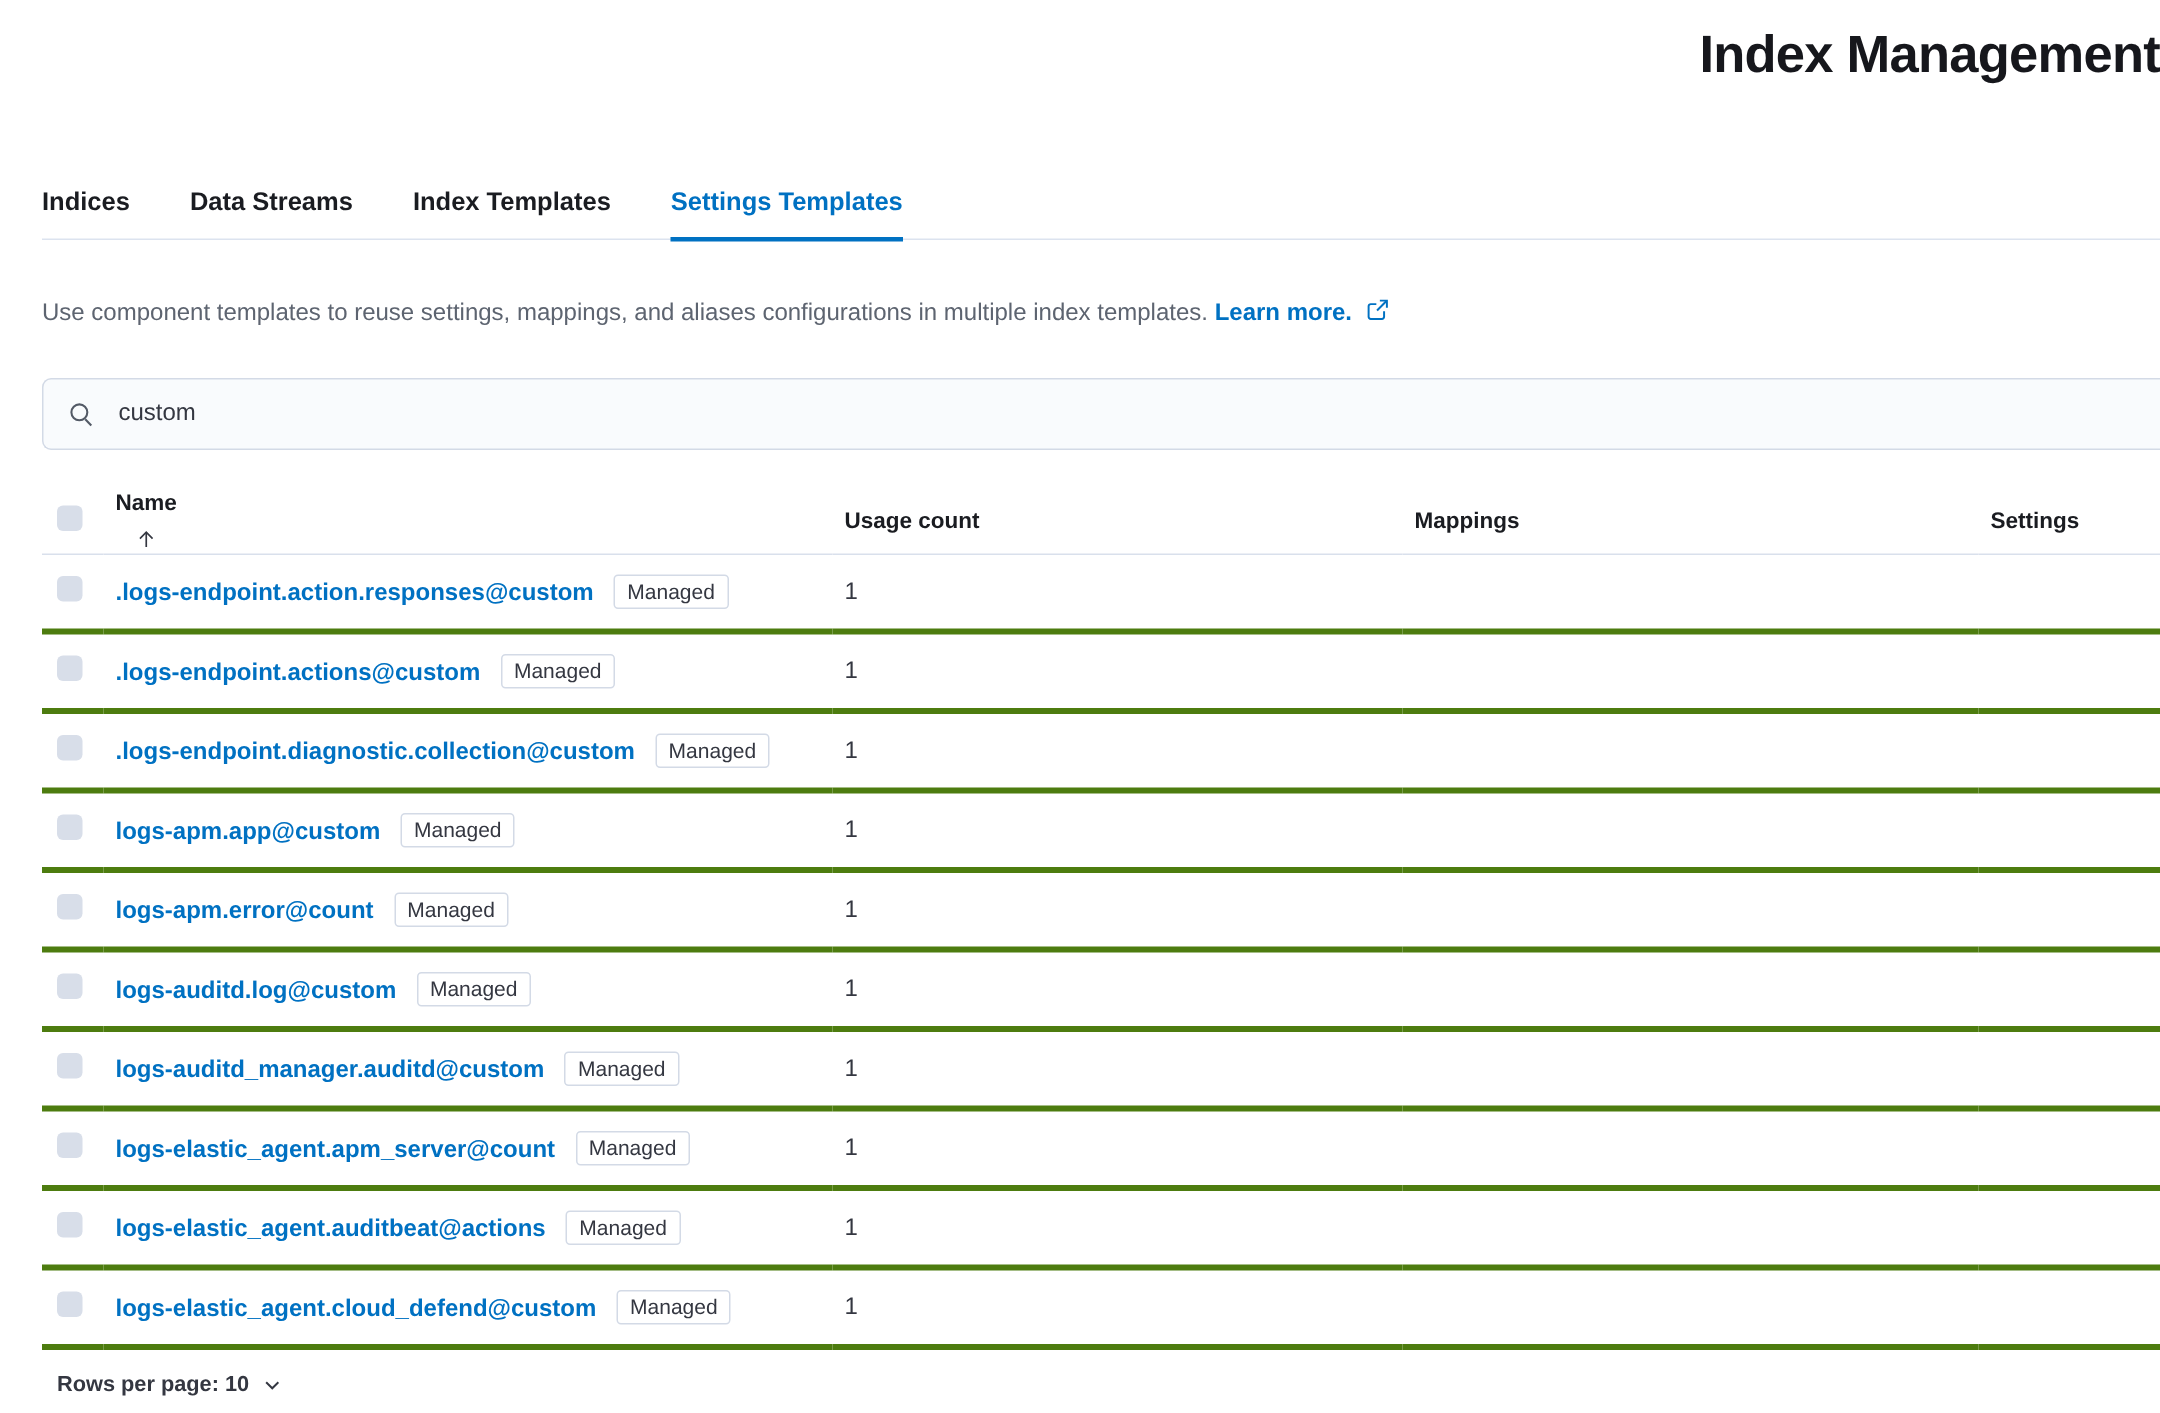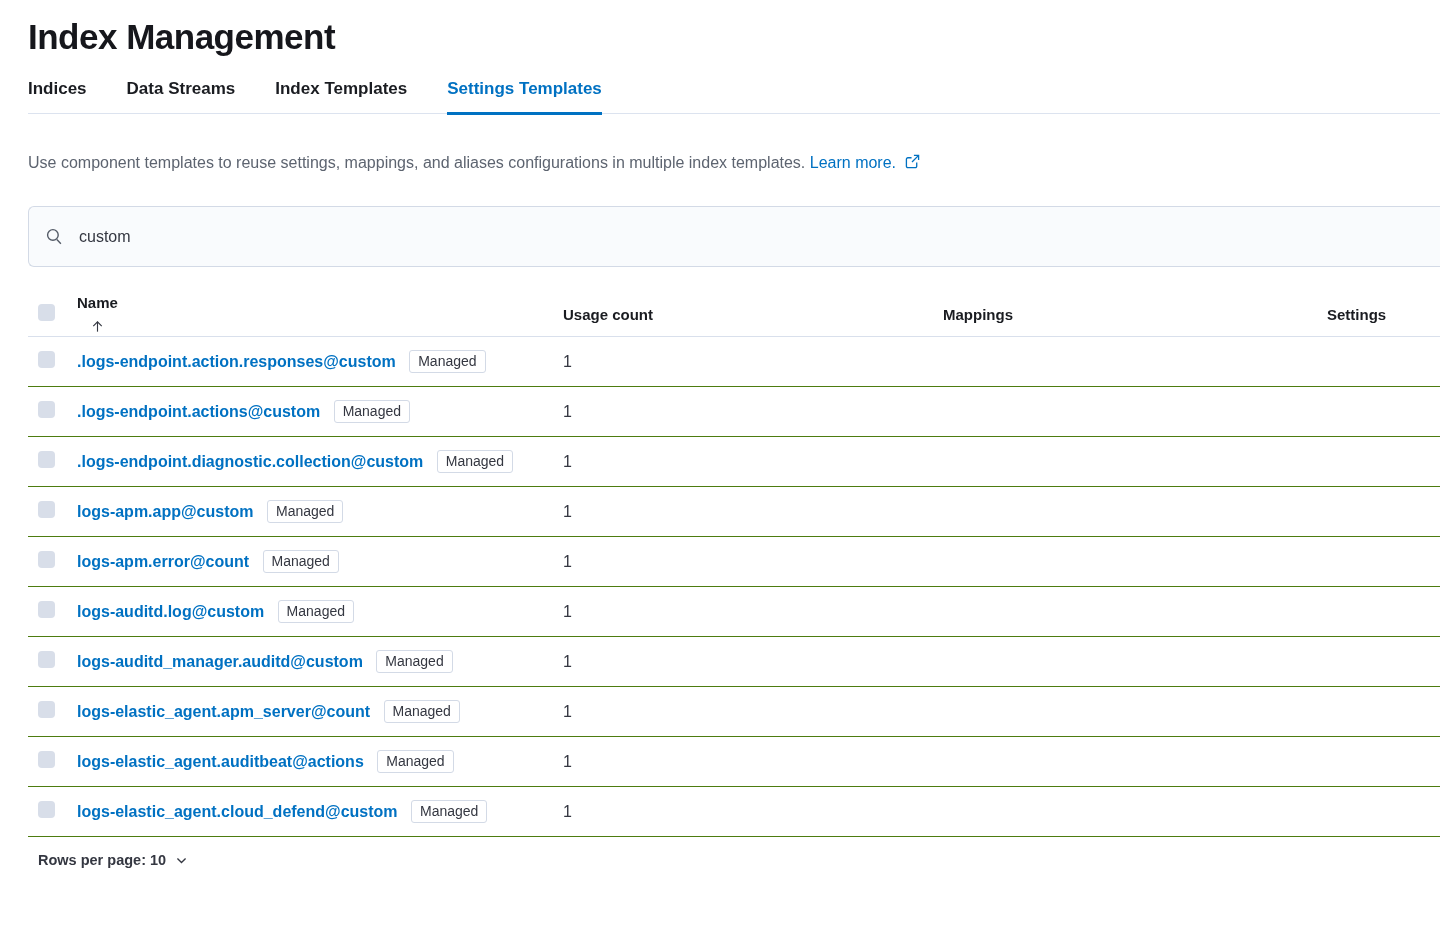--- a/index.html
+++ b/index.html
@@ -18,26 +18,27 @@
     width: 1440px;
   }
   
   .page-title {
     margin: 16px 0 0 0;
     font-size: 35px;
     line-height: 42px;
     font-weight: 700;
     letter-spacing: -0.5px;
     color: #16171c;
+    text-align: right;
   }
   
   .tabs {
     display: flex;
     gap: 40px;
-    margin-top: 20px;
+    margin-top: 66px;
     border-bottom: 1px solid #dce3ef;
     margin-right: 0;
   }
   .tab {
     font-size: 17px;
     font-weight: 700;
     line-height: 21px;
     padding-bottom: 13px;
     margin-bottom: -2px;
     border-bottom: 3px solid transparent;
@@ -51,32 +52,32 @@
   }
   
   .description {
     margin-top: 37px;
     font-size: 16px;
     line-height: 24px;
     color: #5d6470;
   }
   .learn-more {
     color: #0071c2;
-    font-weight: 400;
+    font-weight: 700;
     text-decoration: none;
   }
   .ext-icon {
     display: inline-block;
     vertical-align: -1px;
     margin-left: 5px;
   }
   
   .search-box {
     margin-top: 30px;
-    height: 61px;
+    height: 48px;
     box-sizing: border-box;
     border: 1px solid #d3dae6;
     border-right: none;
     border-radius: 6px 0 0 6px;
     background: #f9fbfd;
     display: flex;
     align-items: center;
     width: 1412px;
   }
   .search-icon {
@@ -112,21 +113,21 @@
   }
   thead th {
     height: 44px;
     font-size: 15px;
     font-weight: 700;
     color: #1a1c21;
     border-bottom: 1px solid #d9e0ec;
   }
   tbody td {
     height: 49px;
-    border-bottom: 1px solid #4d7c0f;
+    border-bottom: 4px solid #4d7c0f;
     font-size: 16px;
   }
   .checkbox-cell { padding-left: 10px; }
   .checkbox {
     display: inline-block;
     width: 17px;
     height: 17px;
     border-radius: 4px;
     background: #d8dee9;
     cursor: pointer;

